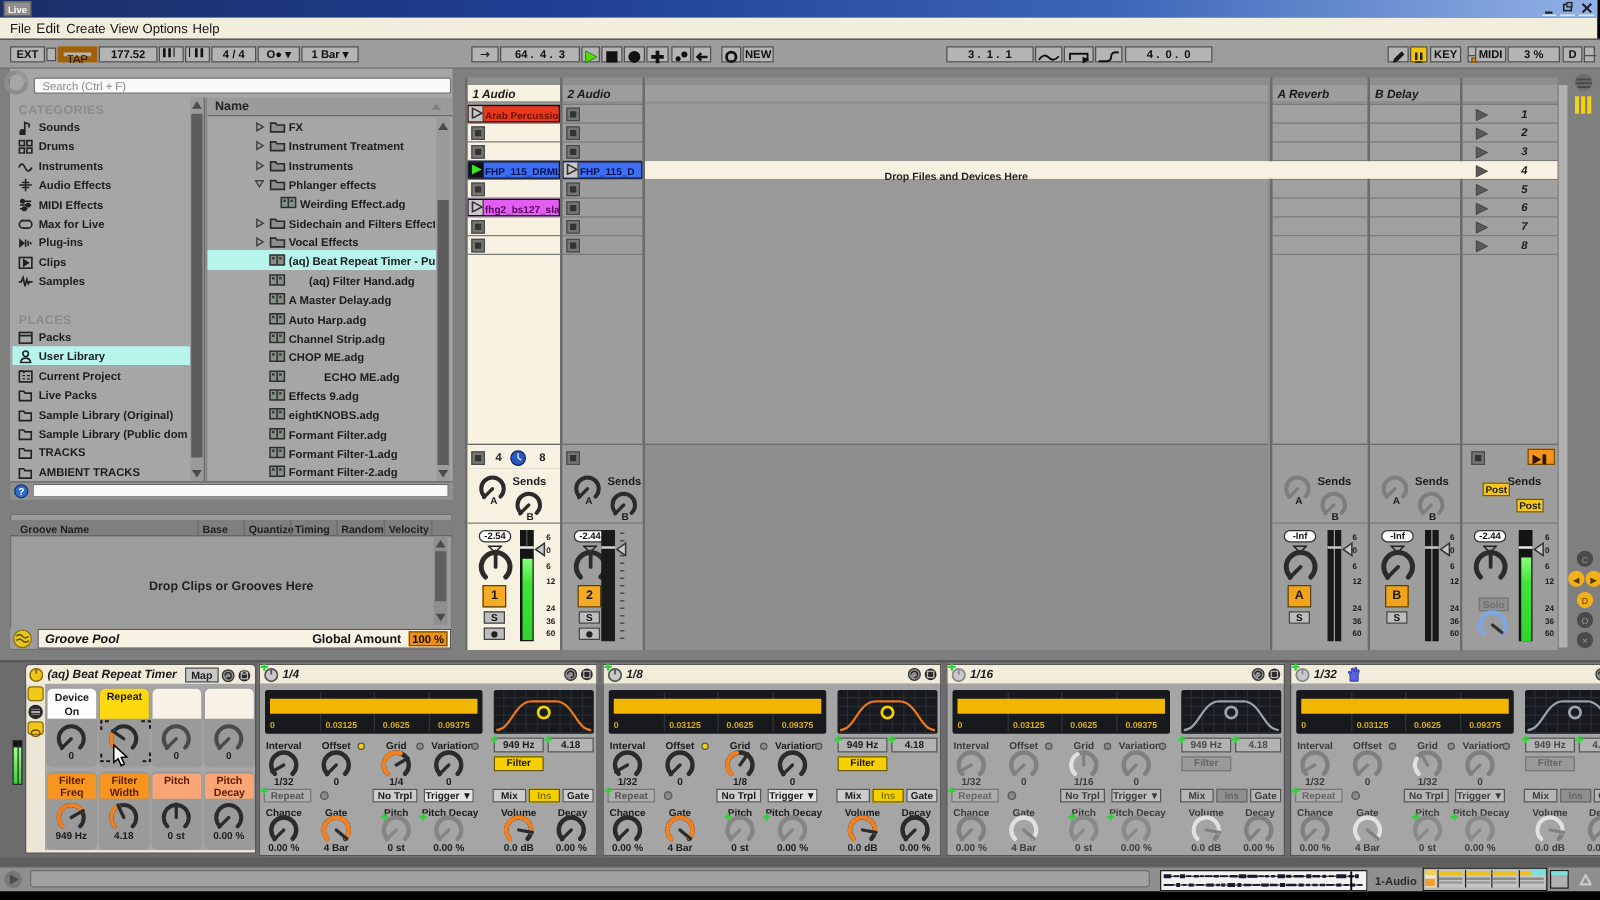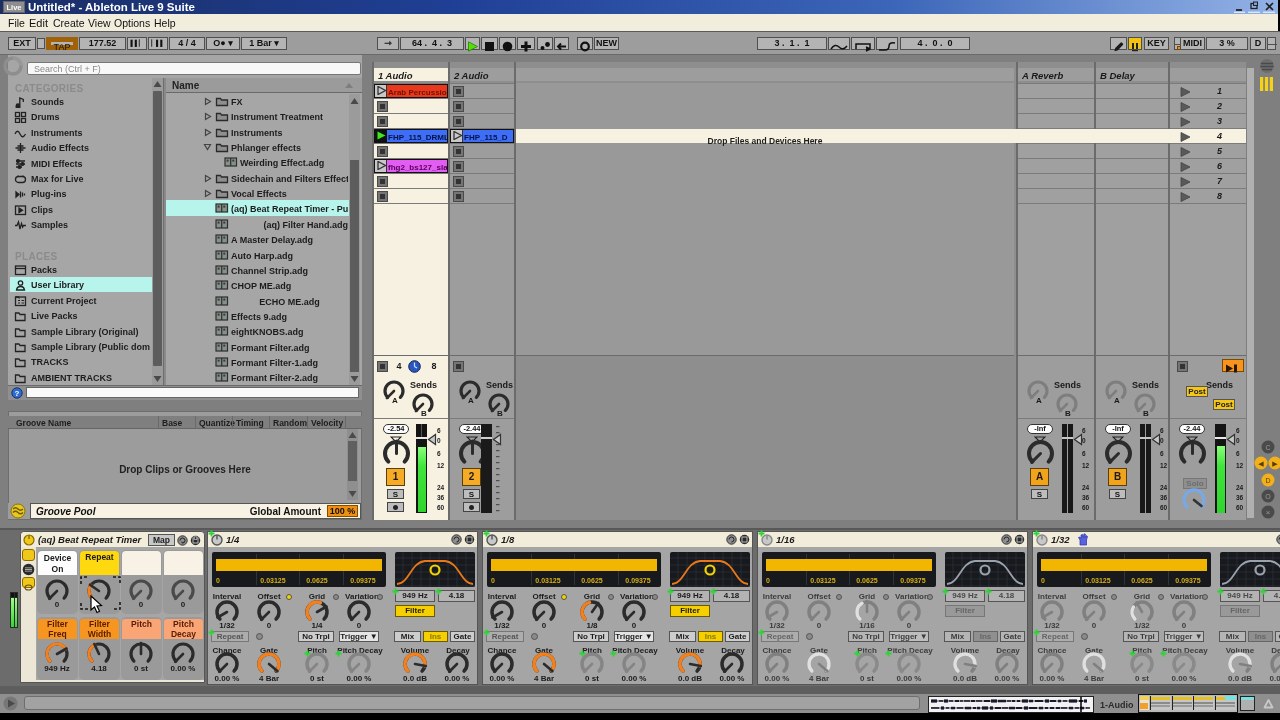--- a/index.html
+++ b/index.html
@@ -1,19 +1,18 @@
 <!DOCTYPE html>
 <html><head><meta charset="utf-8"><style>
 *{margin:0;padding:0;box-sizing:border-box;font-family:"Liberation Sans",sans-serif;}
 body{width:1280px;height:720px;background:#000;position:relative;overflow:hidden;}
 .led{border-radius:50%;position:absolute;}
 </style></head><body>
 <div class="" style="position:absolute;left:0px;top:0px;width:1280px;height:14px;background:linear-gradient(90deg,#1b2e66 0%,#1f3f94 35%,#3c66b8 70%,#93b2e6 100%);">
     <div class="" style="position:absolute;left:3px;top:1px;width:22px;height:12px;background:#8e8e8e;border:1px solid #666;color:#fff;font-size:7.5px;font-weight:bold;text-align:center;line-height:11px;">Live</div>
-    <div style="position:absolute;left:28px;top:1px;width:400px;text-align:left;color:#fff;font-weight:bold;font-size:11.5px;">Untitled* - Ableton Live 9 Suite</div>
     <svg style="position:absolute;left:1233px;top:1px" width="45" height="12">
       <line x1="3" y1="9" x2="9" y2="9" stroke="#222" stroke-width="1.8"></line>
       <rect x="18" y="2.5" width="6" height="5" fill="none" stroke="#222" stroke-width="1.3"></rect>
       <rect x="20.5" y="1" width="4" height="3.5" fill="#7d9fd8" stroke="#222" stroke-width="1"></rect>
       <path d="M33 2 L40 9 M40 2 L33 9" stroke="#222" stroke-width="1.7"></path>
       <line x1="1" y1="11.3" x2="12" y2="11.3" stroke="#dde6f2" stroke-width="1.4"></line>
       <line x1="15" y1="11.3" x2="27" y2="11.3" stroke="#dde6f2" stroke-width="1.4"></line>
       <line x1="30" y1="11.3" x2="42" y2="11.3" stroke="#dde6f2" stroke-width="1.4"></line>
     </svg>
   </div>
@@ -259,21 +258,21 @@
     <rect x="2.6" y="2.6" width="2" height="2" fill="#3a3a3a" stroke="none"></rect>
     <rect x="8.3" y="2.6" width="2" height="2" fill="#3a3a3a" stroke="none"></rect>
   </svg>
 <div style="position:absolute;left:231px;top:204.44999999999996px;width:117px;text-align:left;color:#1c1c1c;font-size:9px;font-weight:bold;white-space:nowrap;overflow:hidden;">(aq) Beat Repeat Timer - Pus...</div>
 <svg style="position:absolute;left:215px;top:218.79999999999995px" width="14" height="10" stroke="#2e2e2e" fill="#86918a" stroke-width="1.2">
     <rect x="1" y="1" width="11.5" height="8"></rect>
     <line x1="6.7" y1="1" x2="6.7" y2="9"></line>
     <rect x="2.6" y="2.6" width="2" height="2" fill="#3a3a3a" stroke="none"></rect>
     <rect x="8.3" y="2.6" width="2" height="2" fill="#3a3a3a" stroke="none"></rect>
   </svg>
-<div style="position:absolute;left:231px;top:219.79999999999995px;width:117px;text-align:right;color:#1c1c1c;font-size:9px;font-weight:bold;white-space:nowrap;overflow:hidden;">(aq) Filter Hand.adg</div>
+<div style="position:absolute;left:231px;top:219.79999999999995px;width:117px;text-align:center;color:#1c1c1c;font-size:9px;font-weight:bold;white-space:nowrap;overflow:hidden;">(aq) Filter Hand.adg</div>
 <svg style="position:absolute;left:215px;top:234.14999999999995px" width="14" height="10" stroke="#2e2e2e" fill="#86918a" stroke-width="1.2">
     <rect x="1" y="1" width="11.5" height="8"></rect>
     <line x1="6.7" y1="1" x2="6.7" y2="9"></line>
     <rect x="2.6" y="2.6" width="2" height="2" fill="#3a3a3a" stroke="none"></rect>
     <rect x="8.3" y="2.6" width="2" height="2" fill="#3a3a3a" stroke="none"></rect>
   </svg>
 <div style="position:absolute;left:231px;top:235.14999999999995px;width:117px;text-align:left;color:#1c1c1c;font-size:9px;font-weight:bold;white-space:nowrap;overflow:hidden;">A Master Delay.adg</div>
 <svg style="position:absolute;left:215px;top:249.49999999999994px" width="14" height="10" stroke="#2e2e2e" fill="#86918a" stroke-width="1.2">
     <rect x="1" y="1" width="11.5" height="8"></rect>
     <line x1="6.7" y1="1" x2="6.7" y2="9"></line>

